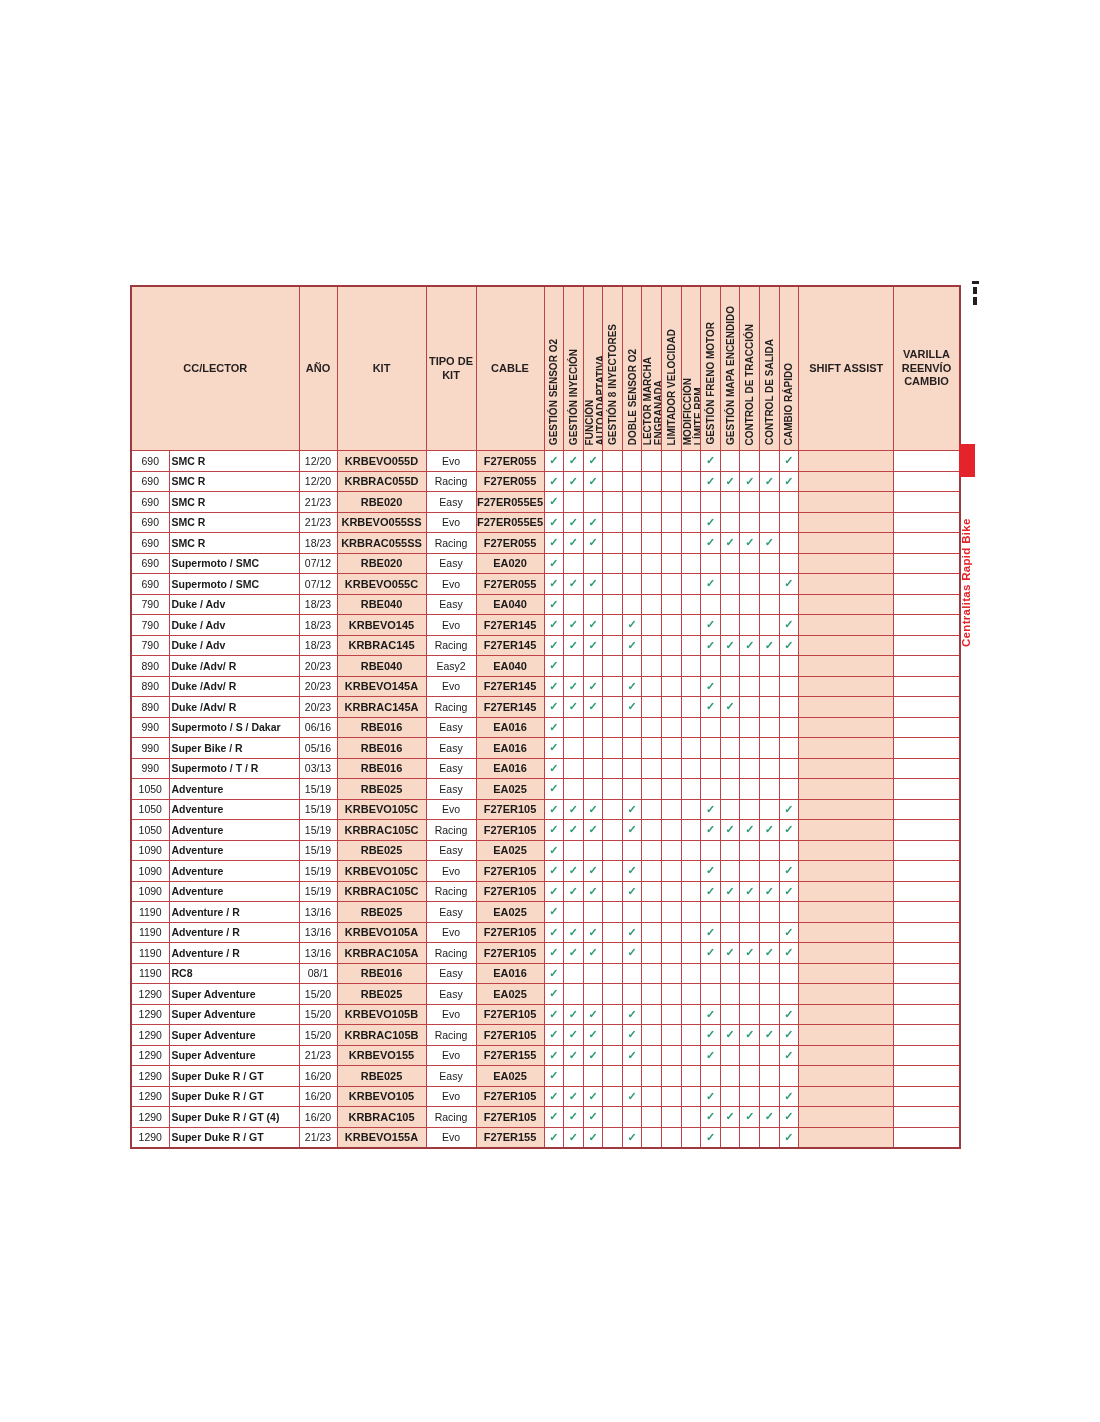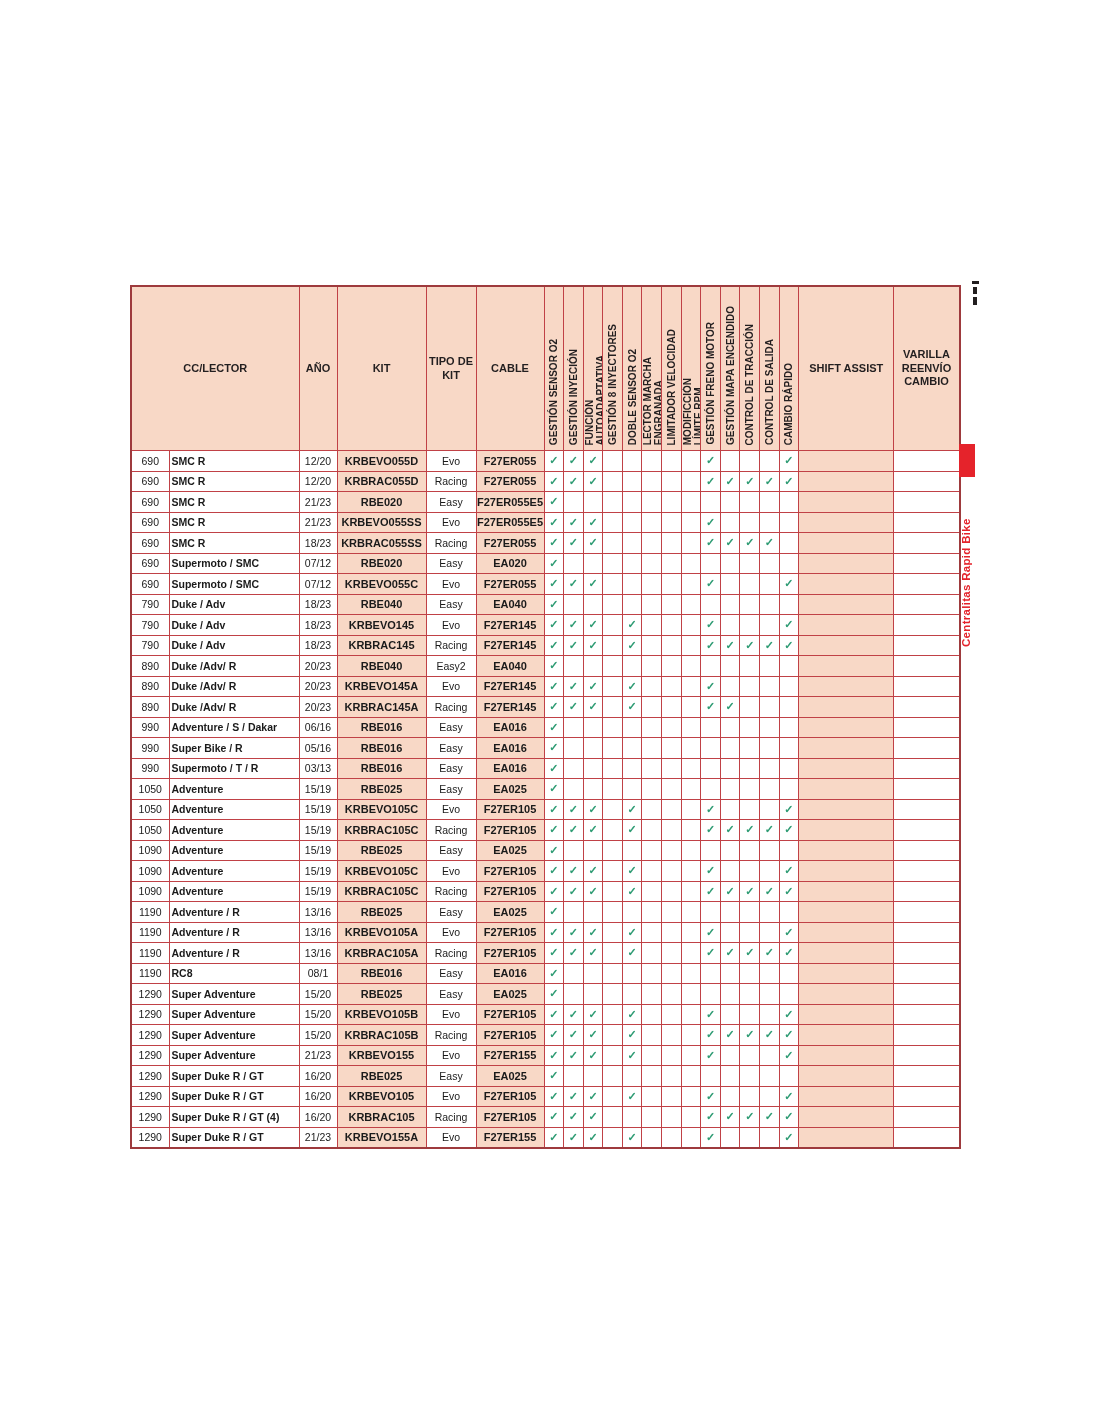--- a/index.html
+++ b/index.html
@@ -396,21 +396,21 @@
           <td class="feat">✓</td>
           <td class="feat">✓</td>
           <td class="feat"></td>
           <td class="feat"></td>
           <td class="feat"></td>
           <td class="shift"></td>
           <td class="varilla"></td>
         </tr>
         <tr>
           <td class="cc">990</td>
-          <td class="modelo">Adventure / S / Dakar</td>
+          <td class="modelo">Supermoto / S / Dakar</td>
           <td class="ano">06/16</td>
           <td class="kit">RBE016</td>
           <td class="tipo">Easy</td>
           <td class="cable">EA016</td>
           <td class="feat">✓</td>
           <td class="feat"></td>
           <td class="feat"></td>
           <td class="feat"></td>
           <td class="feat"></td>
           <td class="feat"></td>

